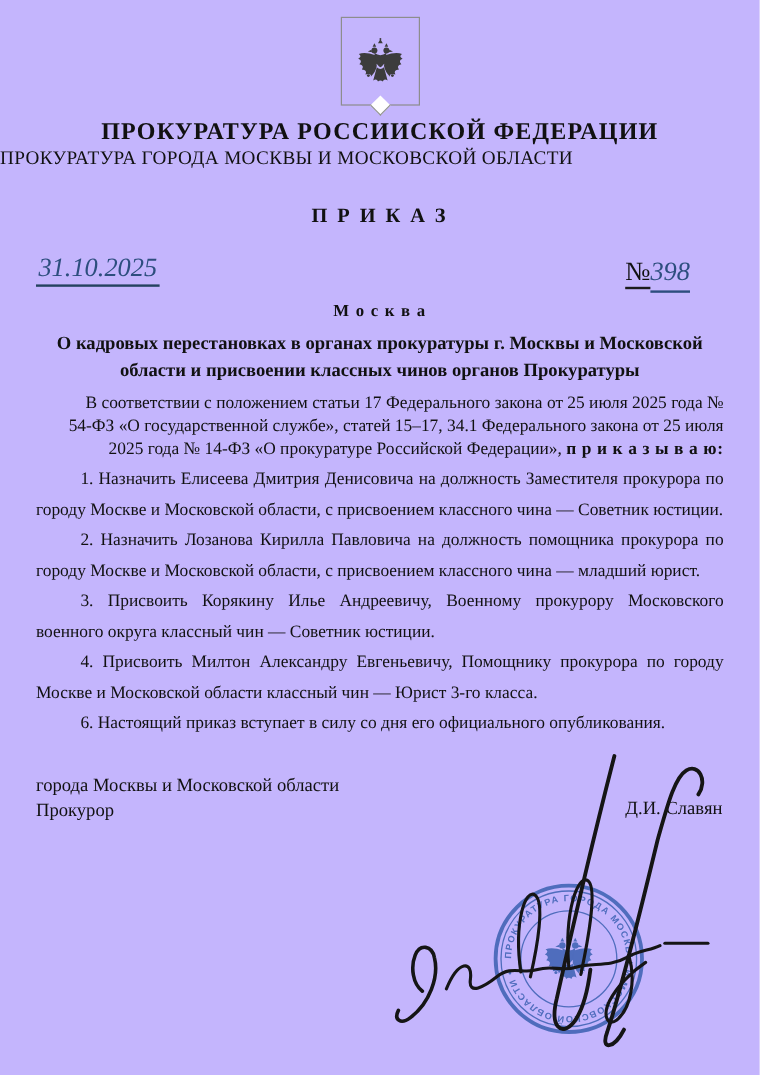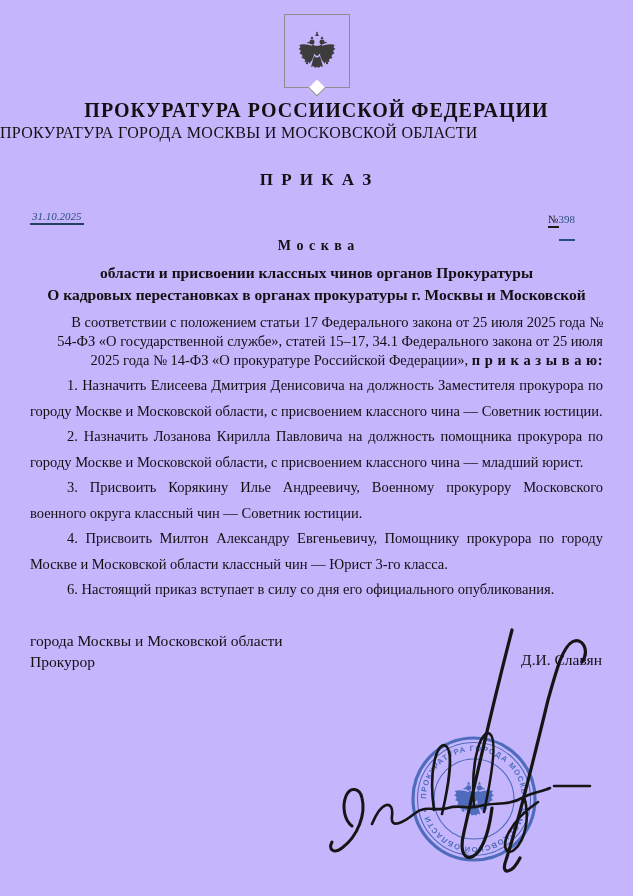--- a/index.html
+++ b/index.html
@@ -20,25 +20,25 @@
     border-right:1px solid #8d8d8d;border-bottom:1px solid #8d8d8d;
     transform:translateX(-50%) rotate(45deg);
   }
   .emblem-eagle{color:#3c3c3c;}
 
   .org1{margin-top:11px;text-align:center;font-weight:bold;font-size:20px;letter-spacing:1px;}
   .org2{margin-top:2px;text-align:left;font-size:16px;letter-spacing:.3px;}
   .doc-type{margin-top:28px;text-align:center;font-weight:bold;font-size:17px;letter-spacing:2px;}
 
   .date-row{display:flex;justify-content:space-between;align-items:flex-end;
-    margin:20px 58px 0 30px;font-size:11px;}
+    margin:20px 58px 0 30px;font-size:22px;}
   .doc-date{font-style:italic;color:#2d4e7e;border-bottom:2px solid #24425f;padding:0 2px 1px 2px;}
   .doc-number{white-space:nowrap;}
   .no-sign{color:#111;border-bottom:2px solid #1c1c1c;padding-bottom:1px;}
-  .no-val{color:#2d4e7e;border-bottom:2px solid #2d4e7e;padding-bottom:14px;}
+  .no-val{font-style:italic;color:#2d4e7e;border-bottom:2px solid #2d4e7e;padding-bottom:4px;}
 
   .city{margin-top:13px;text-align:center;font-weight:bold;font-size:14px;letter-spacing:1px;}
 
   .title{margin:8px auto 0;width:580px;text-align:center;font-weight:bold;font-size:15.5px;line-height:22px;}
 
   .intro{margin:7px 30px 0 30px;font-size:14.5px;line-height:19px;text-indent:37px;text-align:right;}
   .intro-bold{font-weight:bold;letter-spacing:.5px;}
 
   .items{margin-top:3px;}
   .items p{margin:0 30px;font-size:14.5px;line-height:25.5px;text-align:justify;text-indent:37px;}
@@ -91,22 +91,22 @@
   <div class="doc-type">П Р И К А З</div>
 
   <div class="date-row">
     <span class="doc-date">31.10.2025</span>
     <span class="doc-number"><span class="no-sign">№</span><span class="no-val">398</span></span>
   </div>
 
   <div class="city">М о с к в а</div>
 
   <div class="title">
+    <div>О кадровых перестановках в органах прокуратуры г. Москвы и Московской</div>
     <div>области и присвоении классных чинов органов Прокуратуры</div>
-    <div>О кадровых перестановках в органах прокуратуры г. Москвы и Московской</div>
   </div>
 
   <p class="intro"><span>В соответствии с положением статьи 17 Федерального закона от 25 июля 2025 года № 54-ФЗ «О государственной службе», статей 15–17, 34.1 Федерального закона от 25 июля 2025 года № 14-ФЗ «О прокуратуре Российской Федерации»,</span> <span class="intro-bold">п р и к а з ы в а ю:</span></p>
 
   <div class="items">
     <p>1. Назначить Елисеева Дмитрия Денисовича на должность Заместителя прокурора по городу Москве и Московской области, с присвоением классного чина — Советник юстиции.</p>
     <p>2. Назначить Лозанова Кирилла Павловича на должность помощника прокурора по городу Москве и Московской области, с присвоением классного чина — младший юрист.</p>
     <p>3. Присвоить Корякину Илье Андреевичу, Военному прокурору Московского военного округа классный чин — Советник юстиции.</p>
     <p>4. Присвоить Милтон Александру Евгеньевичу, Помощнику прокурора по городу Москве и Московской области классный чин — Юрист 3-го класса.</p>
     <p>6. Настоящий приказ вступает в силу со дня его официального опубликования.</p>

